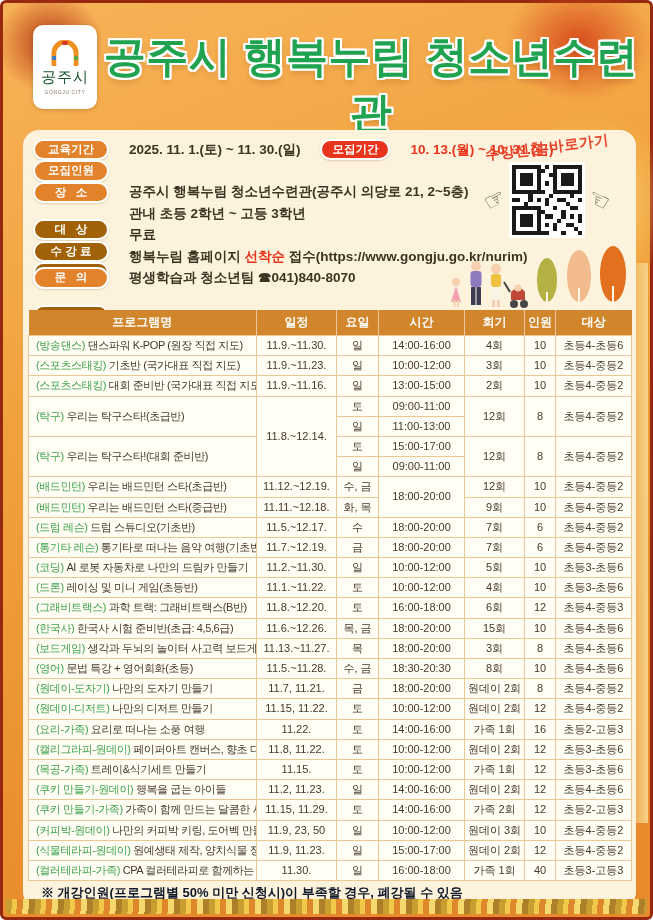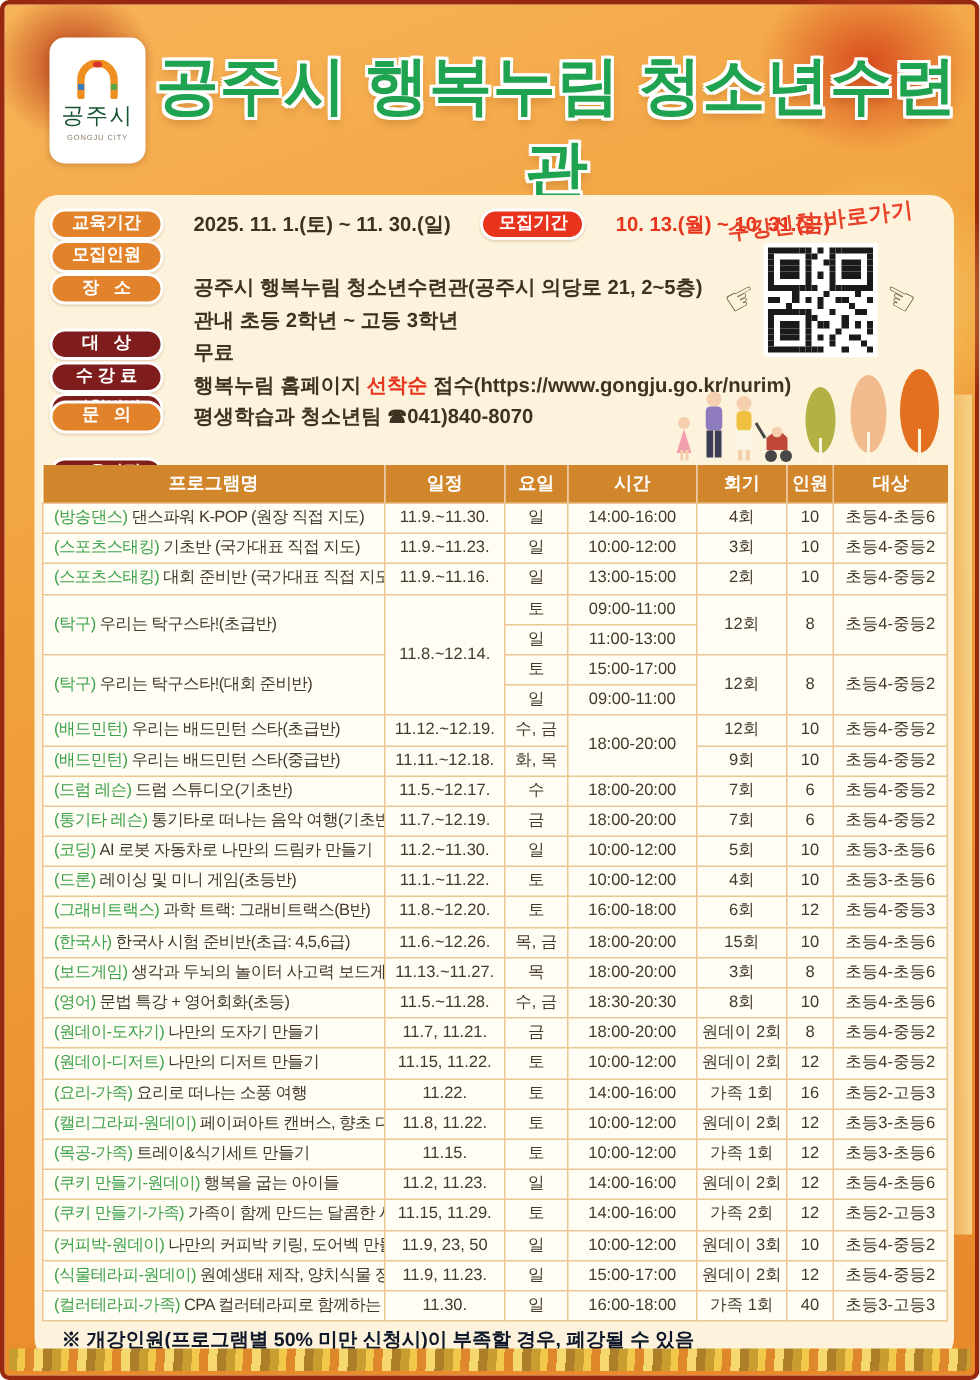--- a/index.html
+++ b/index.html
@@ -22,21 +22,21 @@
   .outline{text-shadow:-2px -2px 0 #fff,2px -2px 0 #fff,-2px 2px 0 #fff,2px 2px 0 #fff,0 -2px 0 #fff,0 2px 0 #fff,-2px 0 0 #fff,2px 0 0 #fff,0 4px 6px rgba(120,50,0,.3);}
   .title-1{font-size:42px;font-weight:bold;color:#1fa350;letter-spacing:.5px;}
   .title-2{font-size:39px;font-weight:bold;color:#f5821f;margin-top:4px;}
   
   .content-box{position:absolute;left:20px;top:127px;width:613px;height:778px;background:#fdf3dc;border-radius:16px;}
   .info-list{position:absolute;left:10px;top:9px;display:flex;flex-direction:column;}
   .info-row{display:flex;align-items:center;height:21.4px;gap:20px;white-space:nowrap;}
   .pill{display:inline-block;width:76px;padding:2px 0;border-radius:12px;color:#fff;font-size:11.5px;font-weight:bold;
     text-align:center;white-space:pre;border:2px solid #fff;box-shadow:0 1px 2px rgba(120,60,0,.2);box-sizing:border-box;line-height:1.15;}
   .pill.orange{background:#e2832c;}
-  .pill.olive{background:#7f1d1d;margin-top:32px;}
+  .pill.olive{background:#a16207;margin-top:32px;}
   .pill.red{background:#e8341c;width:70px;}
   .info-text{font-size:13.5px;color:#3d3322;font-weight:bold;}
   .red-em{color:#e8341c;font-weight:bold;}
   
   .qr-block{position:absolute;right:10px;top:8px;width:158px;text-align:center;}
   .qr-label{color:#e8432a;font-weight:bold;font-size:14.5px;transform:rotate(-7deg);letter-spacing:.5px;}
   .qr-row{display:flex;align-items:center;justify-content:center;gap:3px;margin-top:5px;}
   .hand{font-size:24px;color:#5d5138;line-height:1;}
   .hand-l{transform:rotate(-28deg);}
   .hand-r{transform:rotate(28deg);}

